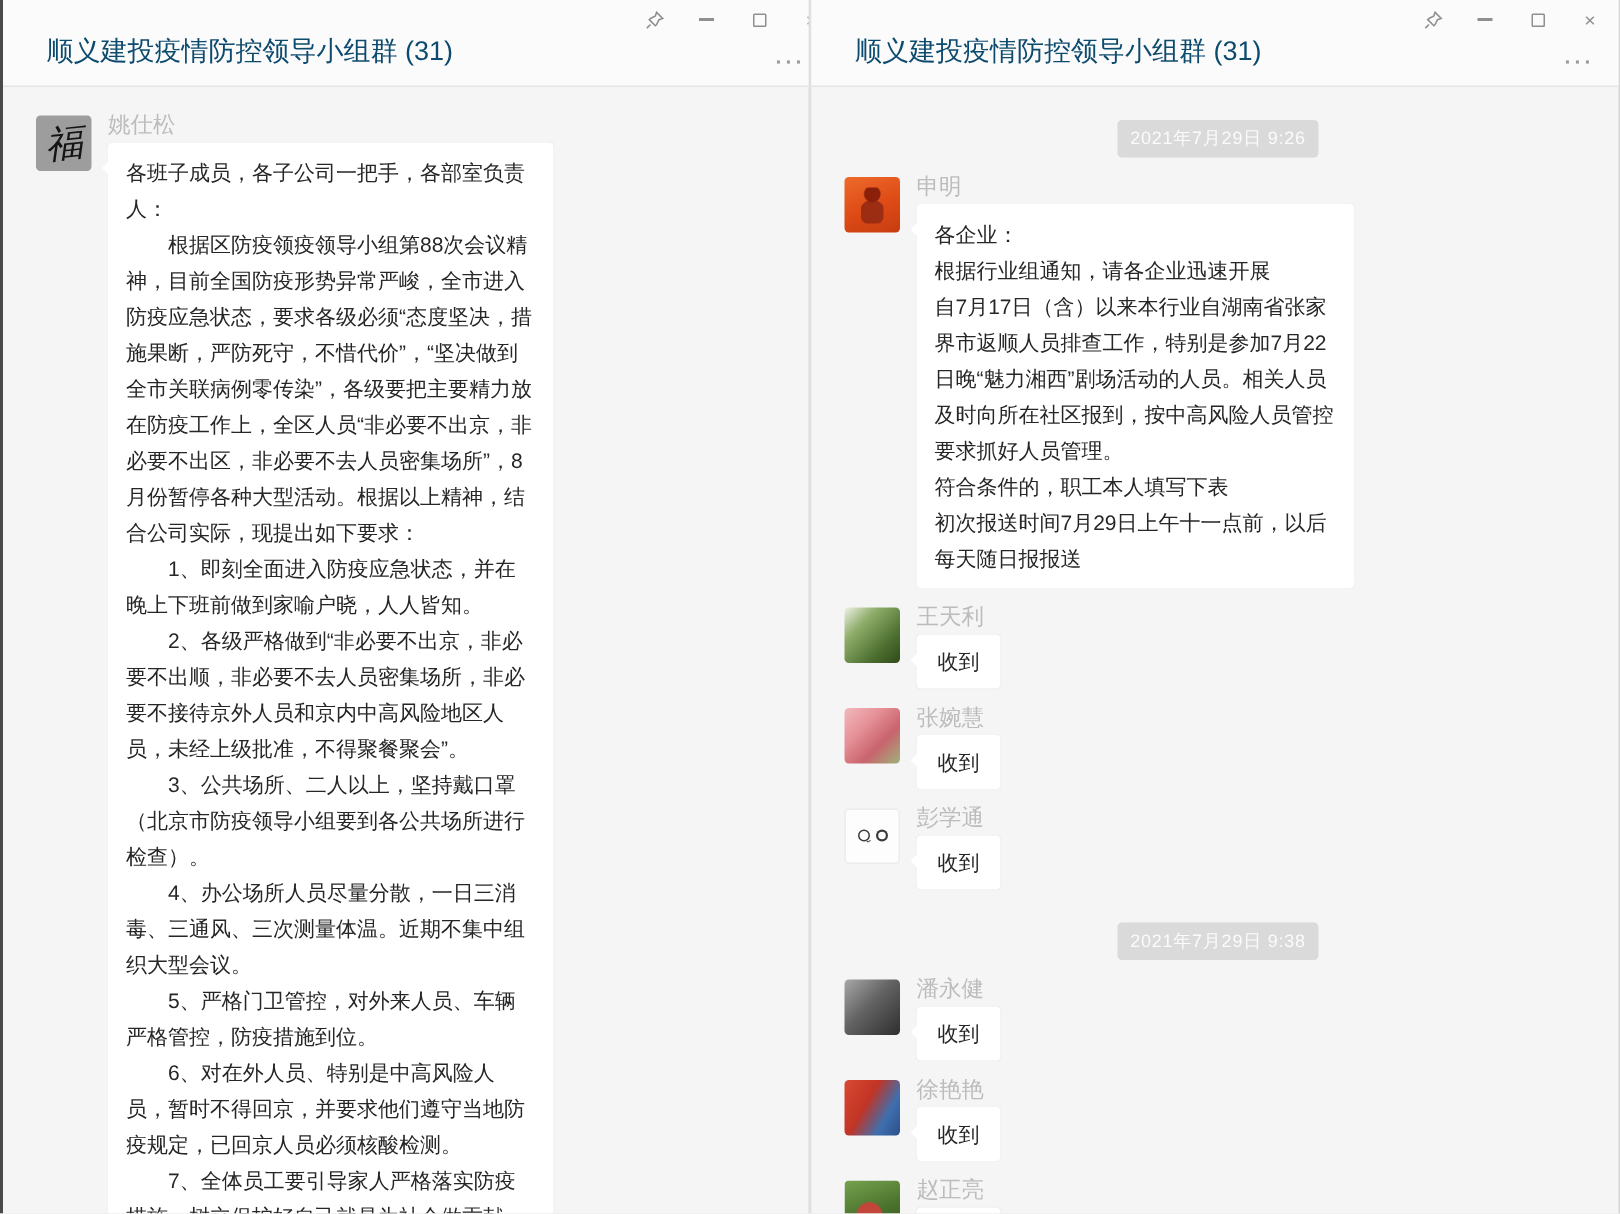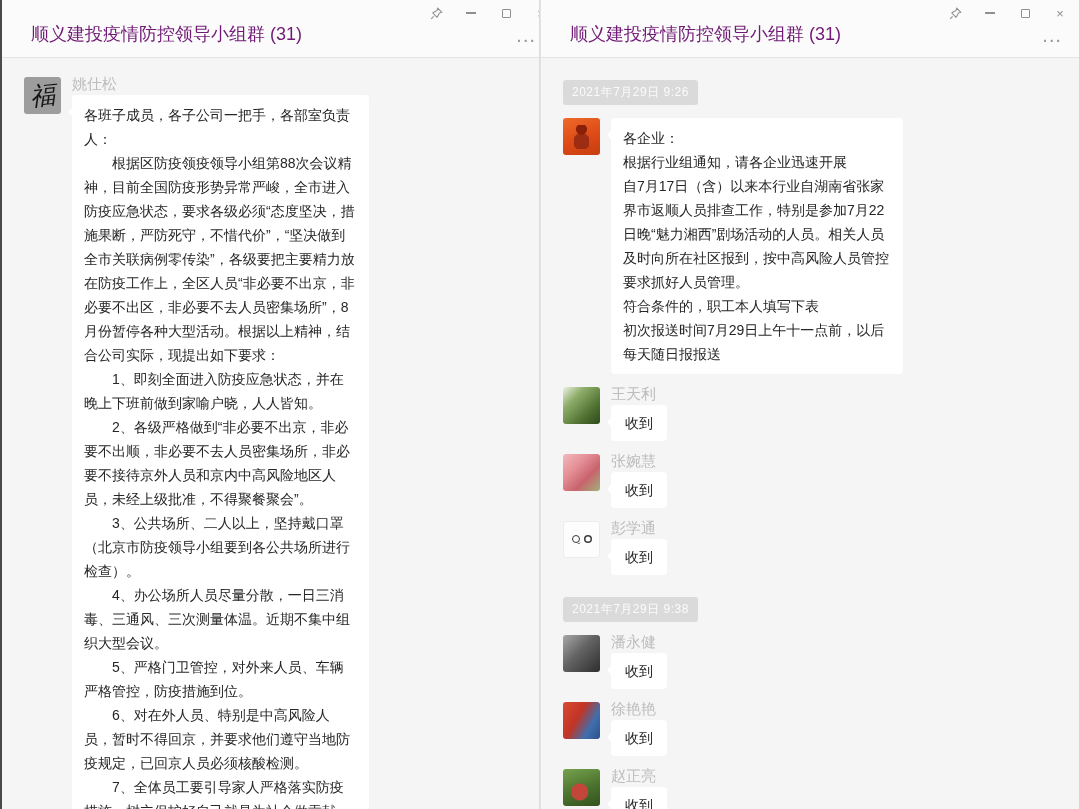--- a/index.html
+++ b/index.html
@@ -7,21 +7,21 @@
               font-family:"Liberation Sans","DejaVu Sans",sans-serif; }
   .stage { display:flex; width:1080px; height:809px; }
 
   .window { width:540px; height:809px; display:flex; flex-direction:column;
             background:#f5f5f5; position:relative; }
   .window.left  { border-left:2px solid #4a4a4a; border-right:1px solid #dcdcdc; }
   .window.right { border-left:1px solid #e3e3e3; border-right:1px solid #d6d6d6; }
 
   .titlebar { height:58px; background:#fbfbfb; border-bottom:1px solid #e4e4e4;
               position:relative; flex-shrink:0; overflow:hidden; }
-  .title { position:absolute; left:29px; top:22px; font-size:18px; color:#701a75;
+  .title { position:absolute; left:29px; top:22px; font-size:18px; color:#0c4a6e;
            font-weight:400; white-space:nowrap; }
   .winctl { position:absolute; top:6px; display:flex; align-items:center; gap:21px; }
   .window.left  .winctl { right:-9px; }
   .window.right .winctl { right:12px; }
   .ctl { width:14px; height:14px; display:flex; align-items:center; justify-content:center;
          color:#8a8a8a; cursor:default; }
   .ctl-min-bar { width:10px; height:1.5px; background:#8f8f8f; }
   .ctl-max-box { width:9px; height:9px; border:1.2px solid #8f8f8f; border-radius:1px; }
   .ctl-close { font-size:13px; color:#8f8f8f; line-height:1; }
   .more-dots { position:absolute; top:33px; font-size:14px; color:#9a9a9a;
@@ -38,21 +38,21 @@
   .sender { font-size:15px; color:#bcbcbc; margin-bottom:4px; line-height:14px; }
   .bubble { background:#ffffff; border-radius:3px; padding:8px 12px; font-size:14px;
             line-height:24px; color:#262626; position:relative; white-space:pre-wrap;
             box-shadow:0 0 1px rgba(0,0,0,0.06); }
   .bubble::before { content:''; position:absolute; left:-9px; top:12px;
             border:5px solid transparent; border-right:5px solid #ffffff; }
   .bubble.big { width:297px; }
   .bubble.med { width:292px; }
   .bubble.small { display:inline-block; padding:6px 14px; }
 
-  .ts-row { text-align:left; margin-top:16px; }
+  .ts-row { text-align:center; margin-top:16px; }
   .ts-pill { display:inline-block; background:#dadada; color:#fbfbfb; font-size:12px;
              padding:4px 9px; border-radius:3px; letter-spacing:0.5px; }
 
   
   .av-yao { background:#9d9d9d; display:flex; align-items:center; justify-content:center; }
   .av-yao span { color:#141414; font-size:25px; font-family:"DejaVu Serif",serif;
                  font-style:italic; transform:rotate(-6deg); }
   .av-shen { background:linear-gradient(160deg,#ee6a2a 0%,#dd4a16 55%,#c63d10 100%); }
   .av-shen::after { content:''; position:absolute; left:11px; top:7px; width:15px; height:24px;
      background:
@@ -145,20 +145,21 @@
 
     <div class="chat">
 
       <div class="ts-row">
         <span class="ts-pill">2021年7月29日 9:26</span>
       </div>
 
       <div class="msg-row">
         <div class="av av-shen"></div>
         <div class="msg-col">
+          <div class="sender">申明</div>
           <div class="bubble med">各企业：
 根据行业组通知，请各企业迅速开展
 自7月17日（含）以来本行业自湖南省张家界市返顺人员排查工作，特别是参加7月22日晚“魅力湘西”剧场活动的人员。相关人员及时向所在社区报到，按中高风险人员管控要求抓好人员管理。
 符合条件的，职工本人填写下表
 初次报送时间7月29日上午十一点前，以后每天随日报报送</div>
         </div>
       </div>
 
       <div class="msg-row">
         <div class="av av-wang"></div>

